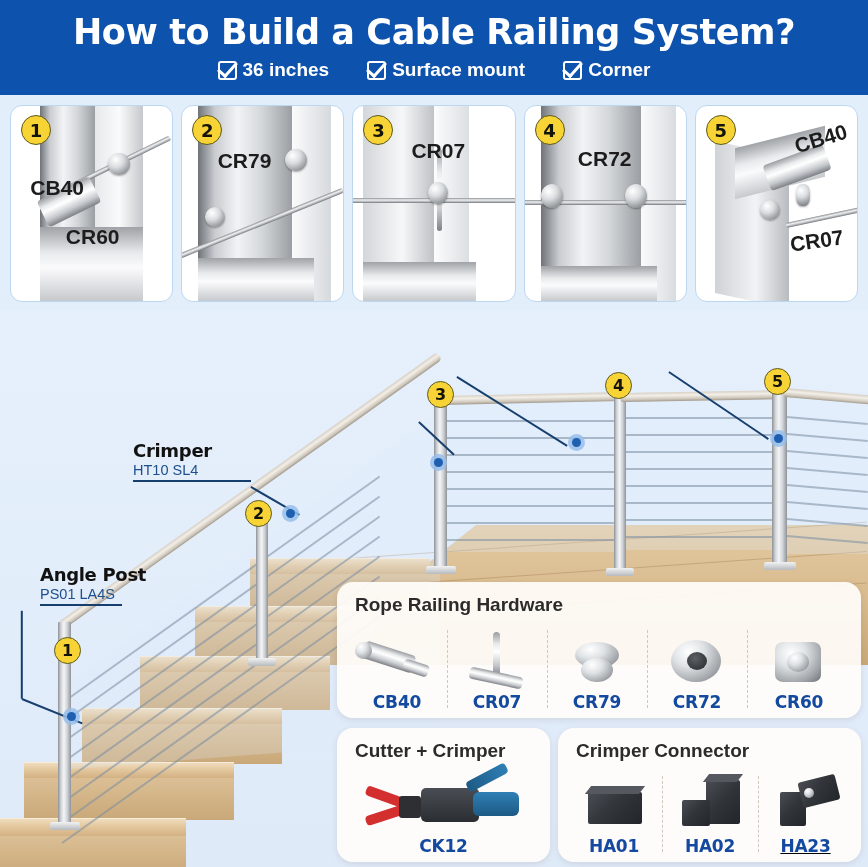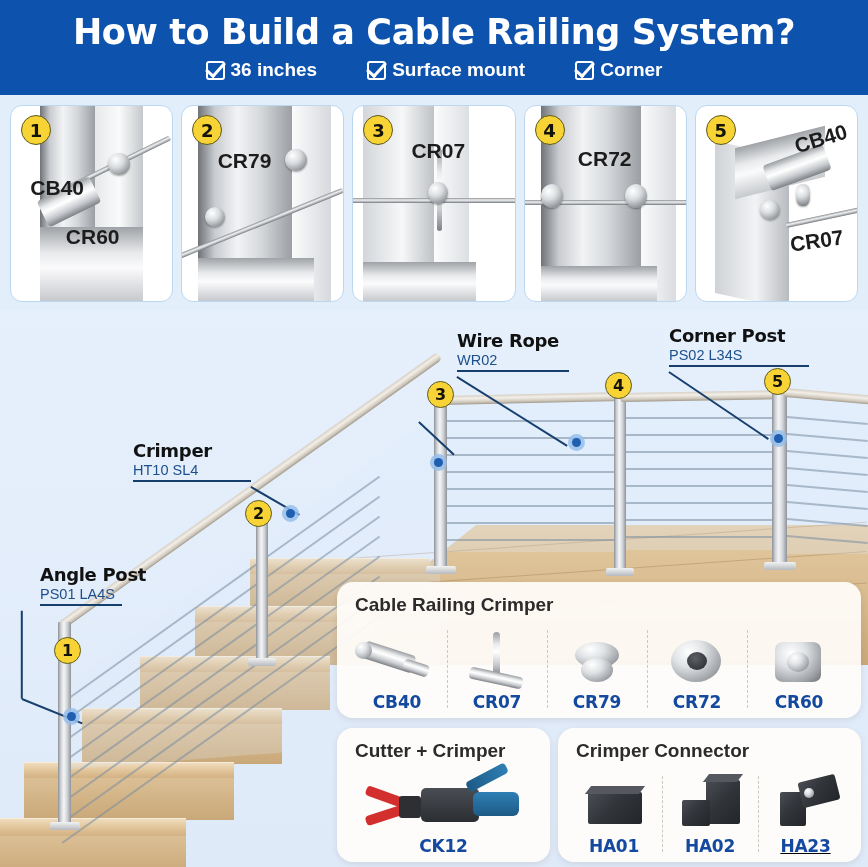--- a/index.html
+++ b/index.html
@@ -14,21 +14,21 @@
   
   .header {
     position: absolute; left: 0; top: 0; width: 868px; height: 95px;
     background: #0d52ad;
     display: flex; flex-direction: column; align-items: center; justify-content: center;
   }
   .header-title {
     color: #ffffff; font-size: 35px; font-weight: bold; letter-spacing: -0.4px;
     line-height: 1.05; text-align: center; font-family: "DejaVu Sans", sans-serif;
   }
-  .header-checks { display: flex; gap: 50px; margin-top: 9px; align-items: center; }
+  .header-checks { display: flex; gap: 38px; margin-top: 9px; align-items: center; }
   .check-item { display: flex; align-items: center; gap: 6px; }
   .check-box {
     width: 19px; height: 19px; border: 2.5px solid #ffffff; border-radius: 3px;
     position: relative; flex: 0 0 auto;
   }
   .check-box::after {
     content: ""; position: absolute; left: 2px; top: -5px;
     width: 8px; height: 16px; border: solid #ffffff;
     border-width: 0 3.5px 3.5px 0; transform: rotate(42deg);
   }
@@ -388,40 +388,30 @@
       <div class="callout-underline" style="width:118px;"></div>
     </div>
     <div class="leader" style="left:251px;top:176px;width:56px;transform:rotate(30deg);transform-origin:left center;"></div>
     <div class="dot" style="left:282px;top:195px;"></div>
     <div class="num-badge" style="left:245px;top:190px;">2</div>
 
     <div class="leader" style="left:419px;top:111px;width:48px;transform:rotate(43deg);transform-origin:left center;"></div>
     <div class="dot" style="left:430px;top:144px;"></div>
     <div class="num-badge" style="left:427px;top:71px;">3</div>
 
-    <div class="callout" style="left:457px;top:20px;">
-      <div class="callout-title">Wire Rope</div>
-      <div class="callout-code">WR02</div>
-      <div class="callout-underline" style="width:112px;"></div>
-    </div>
     <div class="leader" style="left:457px;top:66px;width:130px;transform:rotate(32deg);transform-origin:left center;"></div>
     <div class="dot" style="left:568px;top:124px;"></div>
     <div class="num-badge" style="left:605px;top:62px;">4</div>
 
-    <div class="callout" style="left:669px;top:15px;">
-      <div class="callout-title">Corner Post</div>
-      <div class="callout-code">PS02 L34S</div>
-      <div class="callout-underline" style="width:140px;"></div>
-    </div>
     <div class="leader" style="left:669px;top:61px;width:120px;transform:rotate(34deg);transform-origin:left center;"></div>
     <div class="dot" style="left:770px;top:120px;"></div>
     <div class="num-badge" style="left:764px;top:58px;">5</div>
 
     <div class="panel" style="left:337px;top:272px;width:524px;height:136px;">
-      <div class="panel-title">Cable Railing Crimper</div>
+      <div class="panel-title">Rope Railing Hardware</div>
       <div class="panel-items" style="left:10px;top:42px;width:504px;height:88px;">
 
         <div class="panel-item" style="width:100px;">
           <div class="item-img">
             <div class="hw hw-cyl" style="left:16px;top:24px;width:52px;height:18px;transform:rotate(18deg);"></div>
             <div class="hw hw-cyl" style="left:56px;top:38px;width:26px;height:12px;transform:rotate(18deg);"></div>
             <div class="hw hw-disc" style="left:8px;top:18px;width:17px;height:17px;"></div>
           </div>
           <div class="item-code">CB40</div>
         </div>

